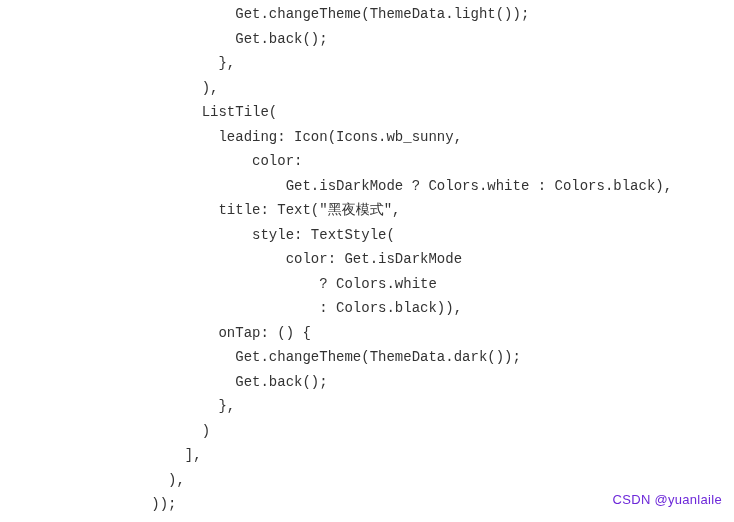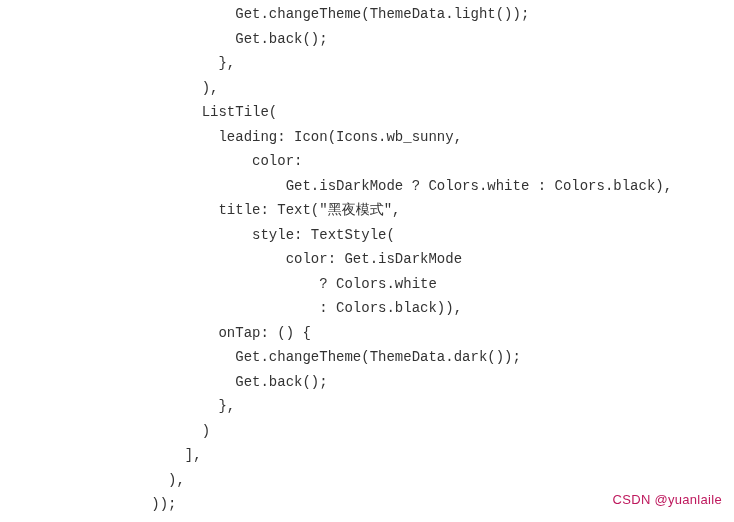--- a/index.html
+++ b/index.html
@@ -24,21 +24,21 @@
       white-space: pre;
       margin: 0;
     }
     .line {
       display: block;
     }
     .watermark {
       position: absolute;
       right: 12px;
       bottom: 10px;
-      color: #be185d;
+      color: #6d28d9;
       font-family: Arial, sans-serif;
       font-size: 13px;
       letter-spacing: 0.3px;
       pointer-events: none;
     }
   </style>
 </head>
 <body>
 
 <pre><span class="line">                            Get.changeTheme(ThemeData.light());</span><span class="line">                            Get.back();</span><span class="line">                          },</span><span class="line">                        ),</span><span class="line">                        ListTile(</span><span class="line">                          leading: Icon(Icons.wb_sunny,</span><span class="line">                              color:</span><span class="line">                                  Get.isDarkMode ? Colors.white : Colors.black),</span><span class="line">                          title: Text("黑夜模式",</span><span class="line">                              style: TextStyle(</span><span class="line">                                  color: Get.isDarkMode</span><span class="line">                                      ? Colors.white</span><span class="line">                                      : Colors.black)),</span><span class="line">                          onTap: () {</span><span class="line">                            Get.changeTheme(ThemeData.dark());</span><span class="line">                            Get.back();</span><span class="line">                          },</span><span class="line">                        )</span><span class="line">                      ],</span><span class="line">                    ),</span><span class="line">                  ));</span><span class="line">            },</span></pre>

